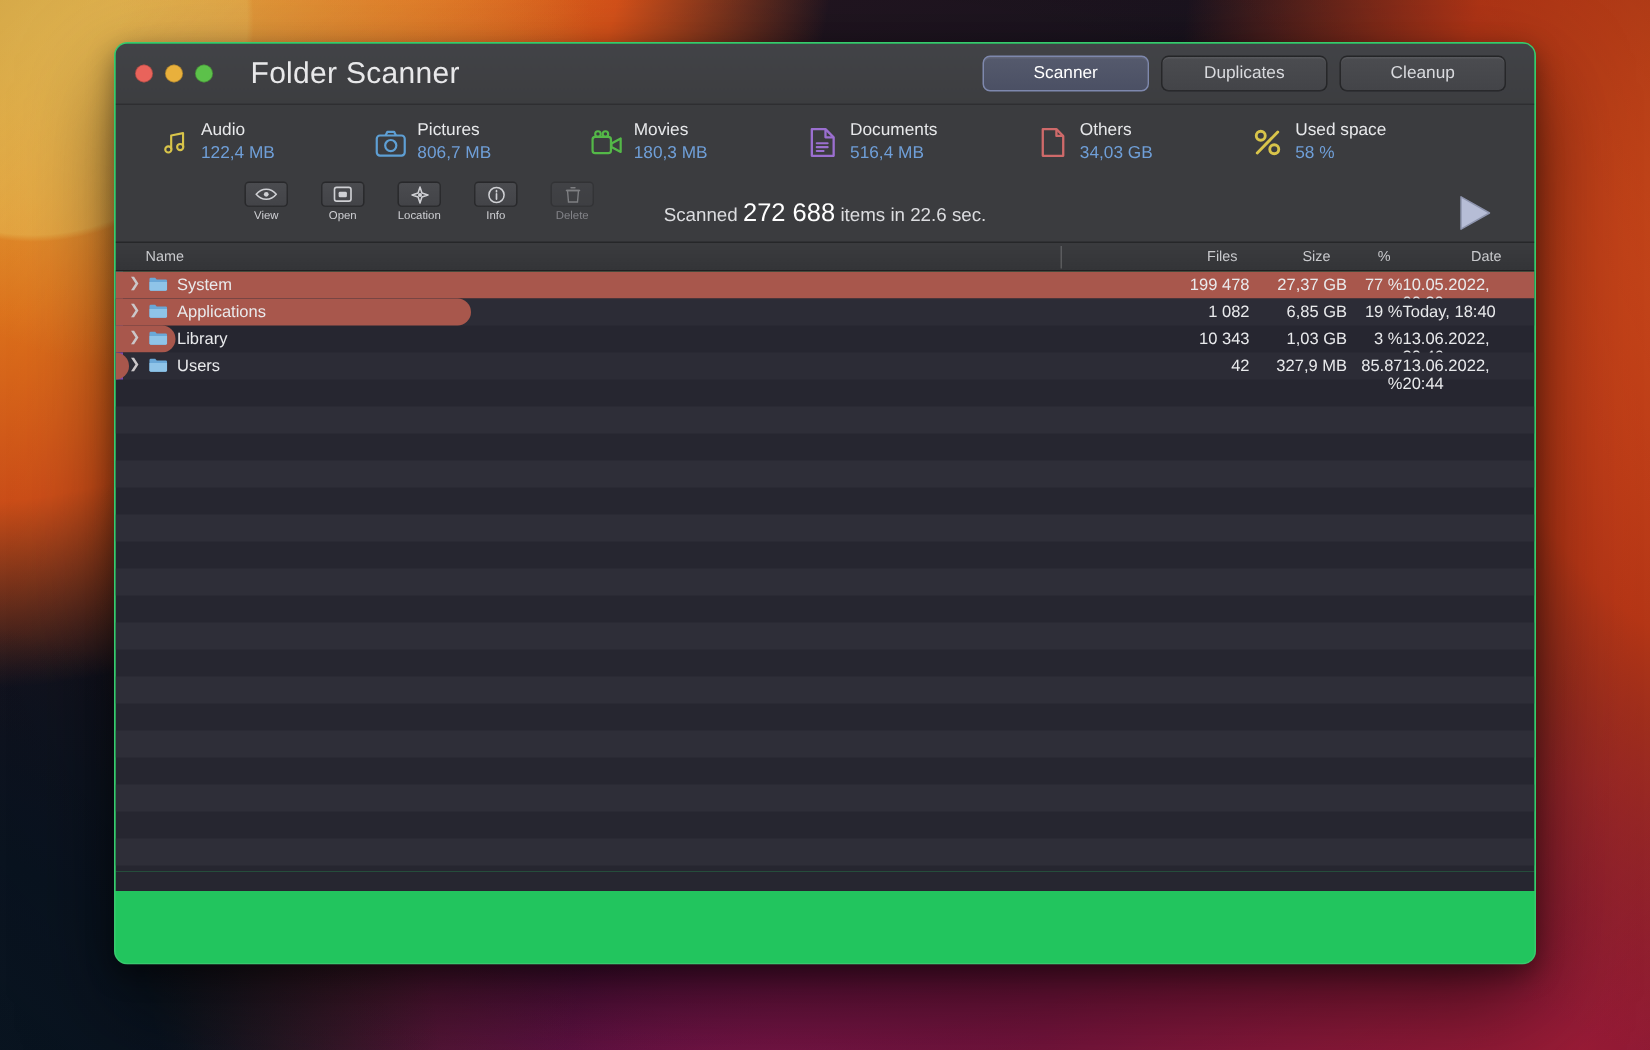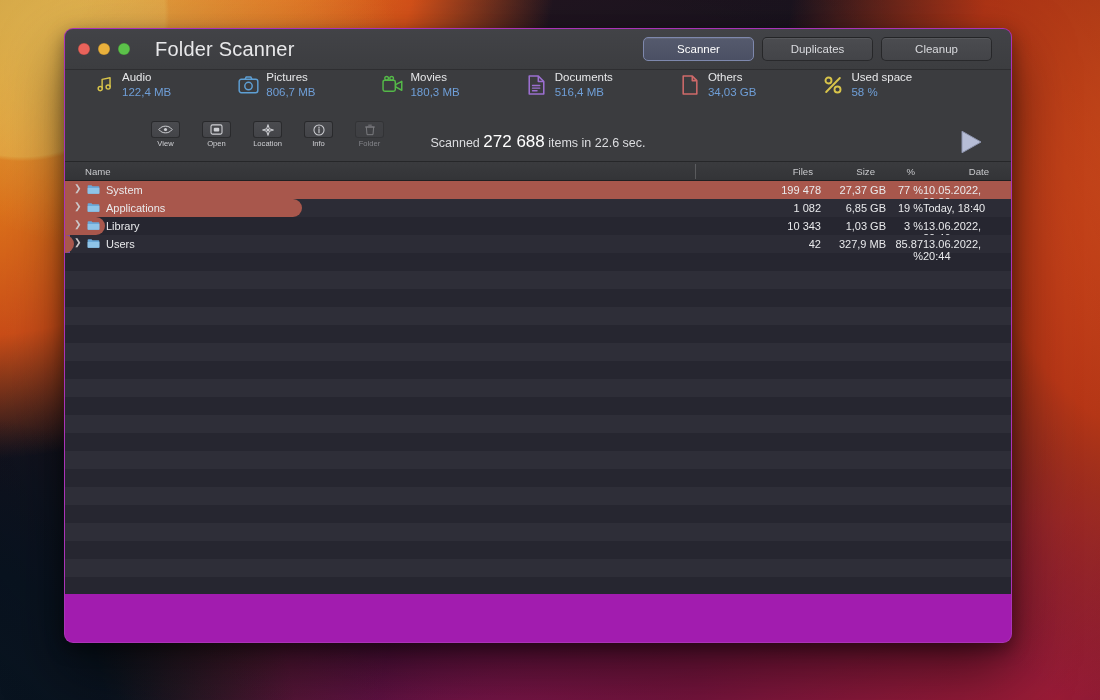--- a/index.html
+++ b/index.html
@@ -43,26 +43,26 @@
     background:
       radial-gradient(circle 230px at 2% 2%, rgba(255,205,90,.75) 0%, rgba(255,205,90,.55) 62%, rgba(255,205,90,0) 64%);
   }
   .wp-vig {
     background: radial-gradient(ellipse 1000px 760px at 50% 48%, rgba(0,0,0,0) 42%, rgba(0,0,0,.32) 100%);
   }
 
   
   #window {
     position: absolute;
-    left: 64px;
+    left: 76px;
     top: 28px;
     width: 948px;
     height: 615px;
     border-radius: 9px;
-    background: #a21caf;
+    background: #22c55e;
     box-shadow: 0 26px 60px rgba(0,0,0,.55), 0 6px 18px rgba(0,0,0,.4);
     overflow: hidden;
     border: 1px solid rgba(255,255,255,.10);
   }
 
   
   .titlebar {
     position: relative;
     height: 41px;
     background: linear-gradient(180deg, #424347 0%, #3c3d40 100%);
@@ -136,21 +136,21 @@
     border: 1px solid rgba(0,0,0,.45);
     box-shadow: inset 0 1px 0 rgba(255,255,255,.07);
     display: flex; align-items: center; justify-content: center;
   }
 
   
   .cats {
     height: 50px;
     background: #3b3c3f;
     display: flex;
-    align-items: flex-start;
+    align-items: center;
     padding-left: 28px;
     gap: 13px;
   }
   .cat { display: flex; align-items: center; gap: 7px; }
   .cat-icon { width: 22px; height: 22px; display: flex; align-items: center; justify-content: center; }
   .cat-text { display: flex; flex-direction: column; line-height: 1.28; }
   .cat-name { font-size: 11.5px; color: #e7e8ea; }
   .cat-val  { font-size: 11.5px; color: #6f9fd8; }
   .cat-sp-1 { width: 40px; }
   .total-box {
@@ -407,21 +407,21 @@
           <span class="act-lbl">Info</span>
         </div>
 
         <div class="act disabled">
           <span class="act-ico">
             <svg width="10" height="12" viewBox="0 0 12 14">
               <path d="M1.6 3.4h8.8l-.8 9.2H2.4z" fill="none" stroke="#cfd0d4" stroke-width="1.1"></path>
               <path d="M.6 3.4h10.8M4.4 1.2h3.2" stroke="#cfd0d4" stroke-width="1.1" stroke-linecap="round"></path>
             </svg>
           </span>
-          <span class="act-lbl">Folder</span>
+          <span class="act-lbl">Delete</span>
         </div>
       </div>
 
       <div class="scanned">
         <span>Scanned</span>
         <span class="big">272 688</span>
         <span>items in 22.6 sec.</span>
       </div>
 
       <div class="play-btn">

